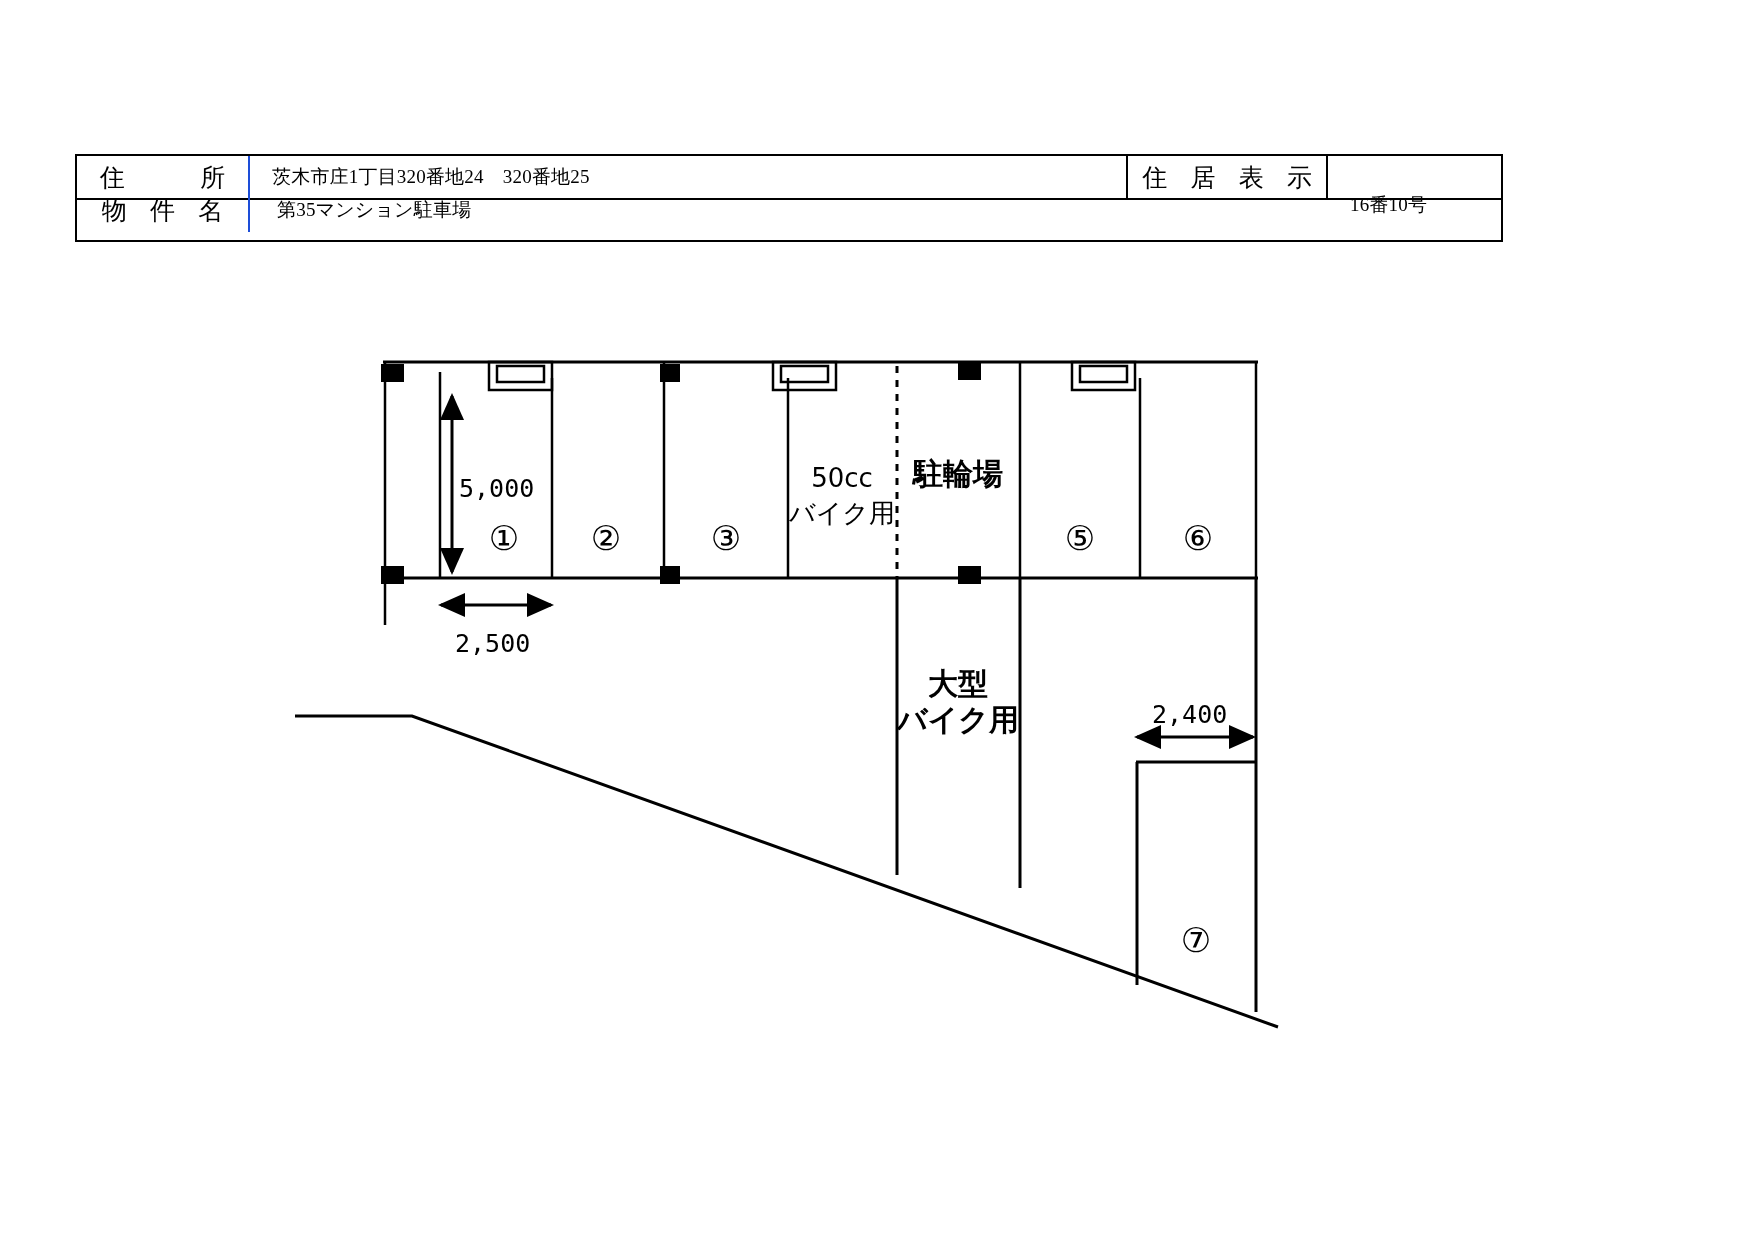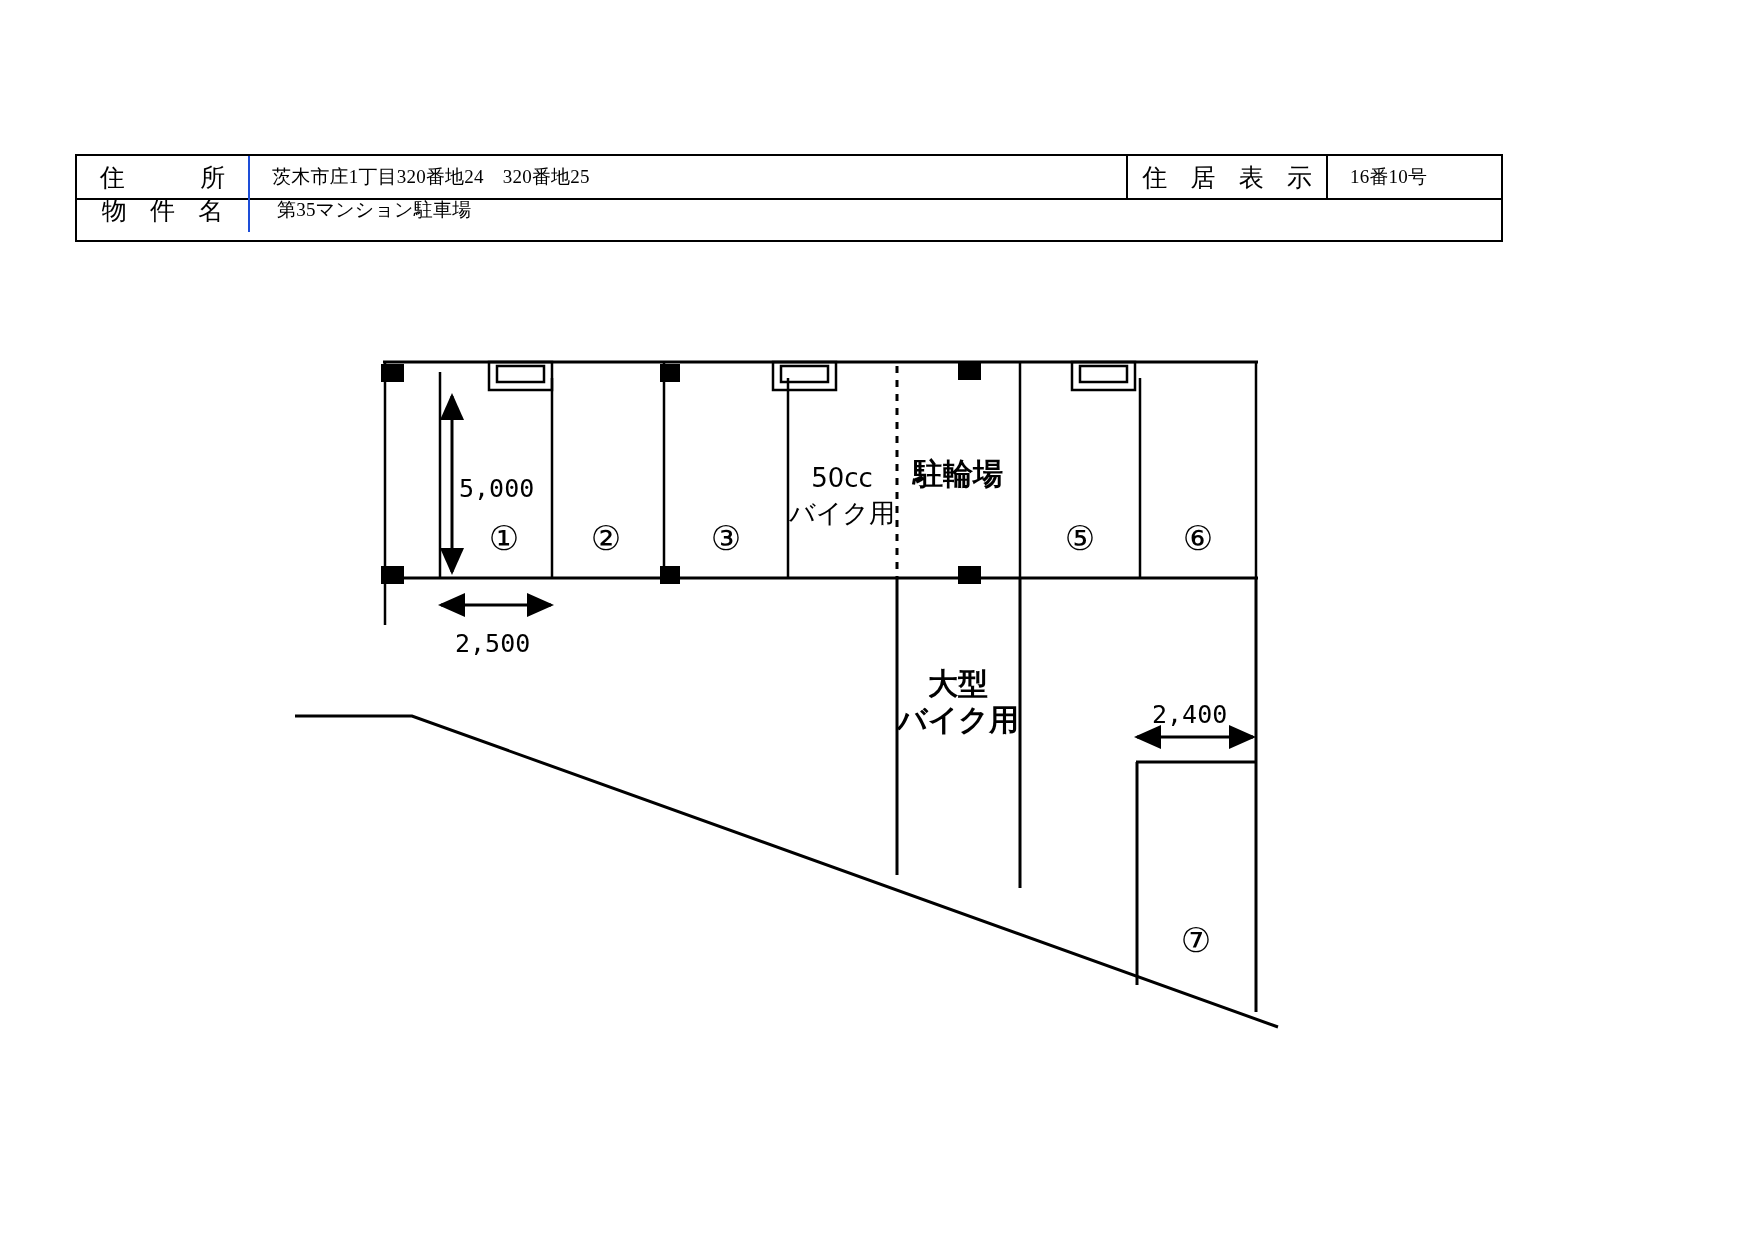--- a/index.html
+++ b/index.html
@@ -61,20 +61,21 @@
   }
   #cell-address-value{ width:878px; border-right:2px solid #000;}
   #cell-jukyo-label{
     left:1051px; width:200px;
     border-right:2px solid #000;
     justify-content:center;
   }
   #cell-jukyo-value{
     left:1251px; width:175px;
     padding-left:22px;
+    margin-top:28px;
   }
   #cell-bukken-value{ width:1251px;padding-left:27px; }
 
   
   #plan{ position:absolute; left:0; top:0; width:1755px; height:1242px; }
   svg{ display:block; }
   .dim-text{
     font-family:"DejaVu Sans Mono","Liberation Mono",monospace;
     font-size:25px;
     fill:#000;

